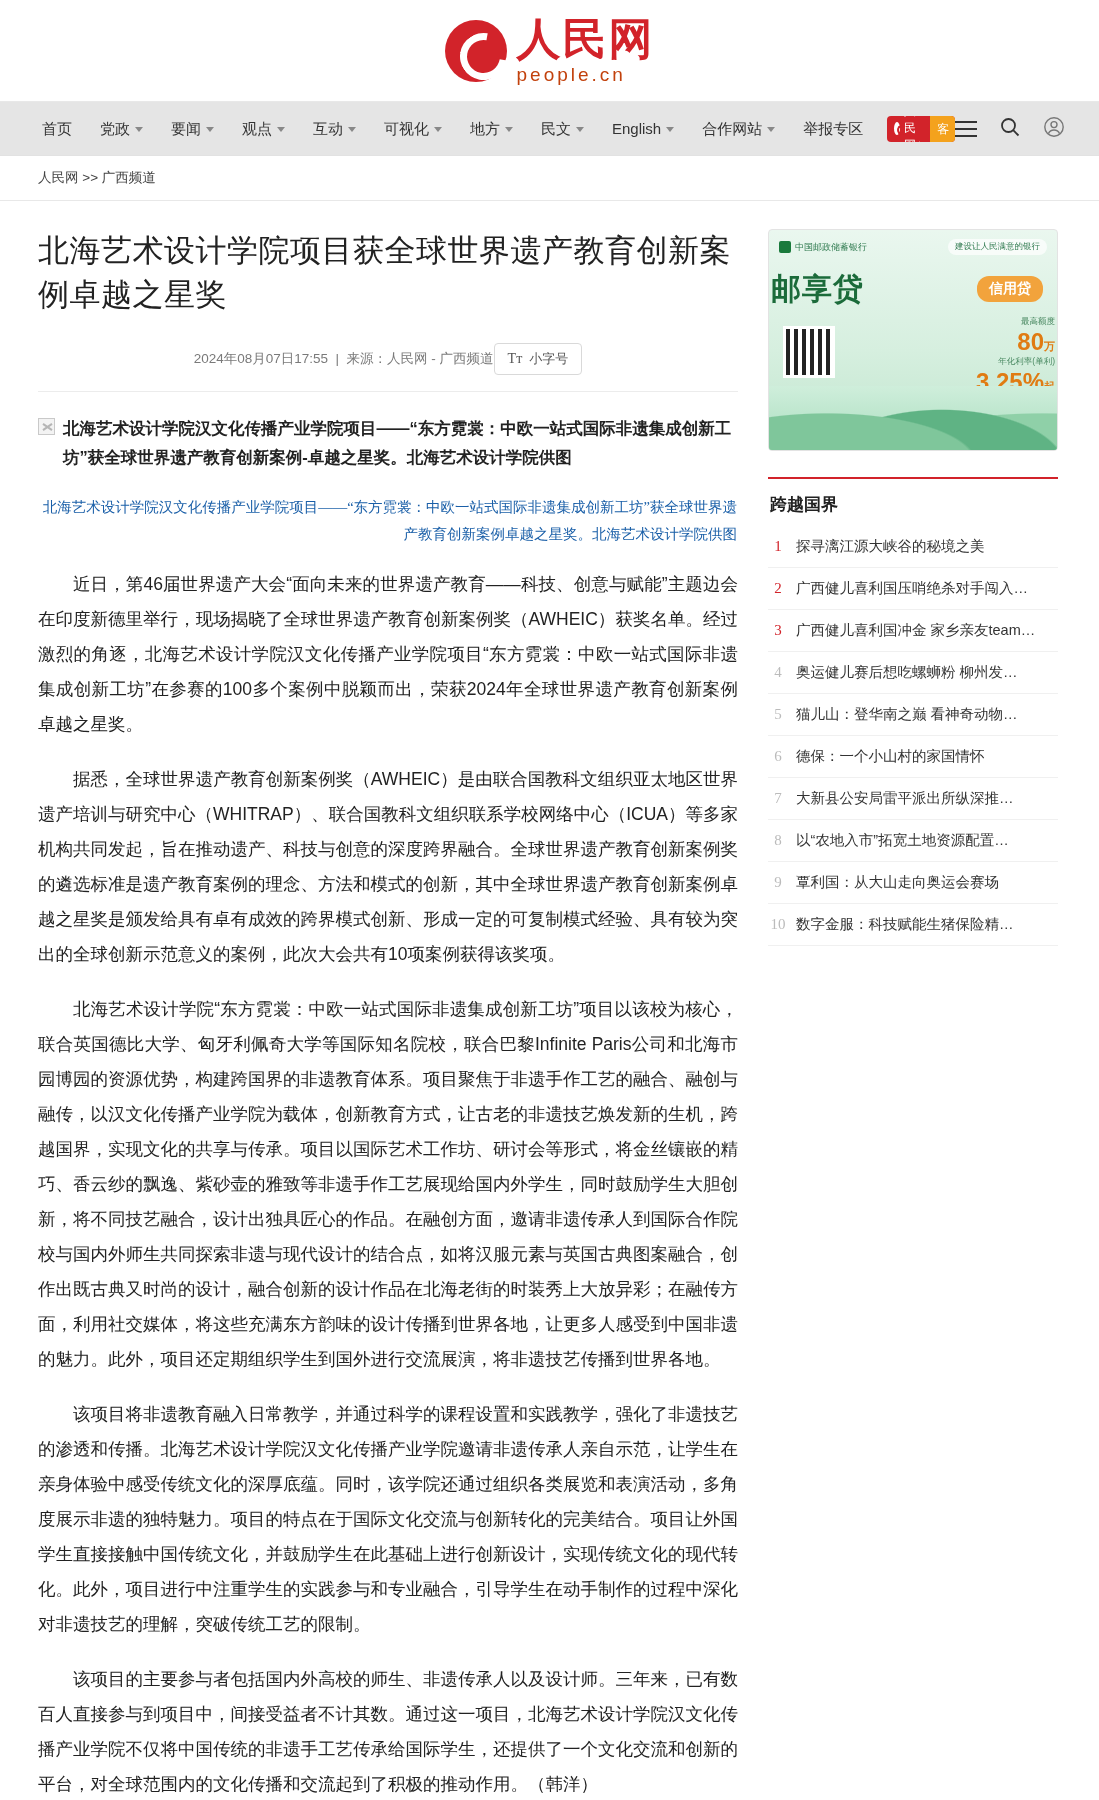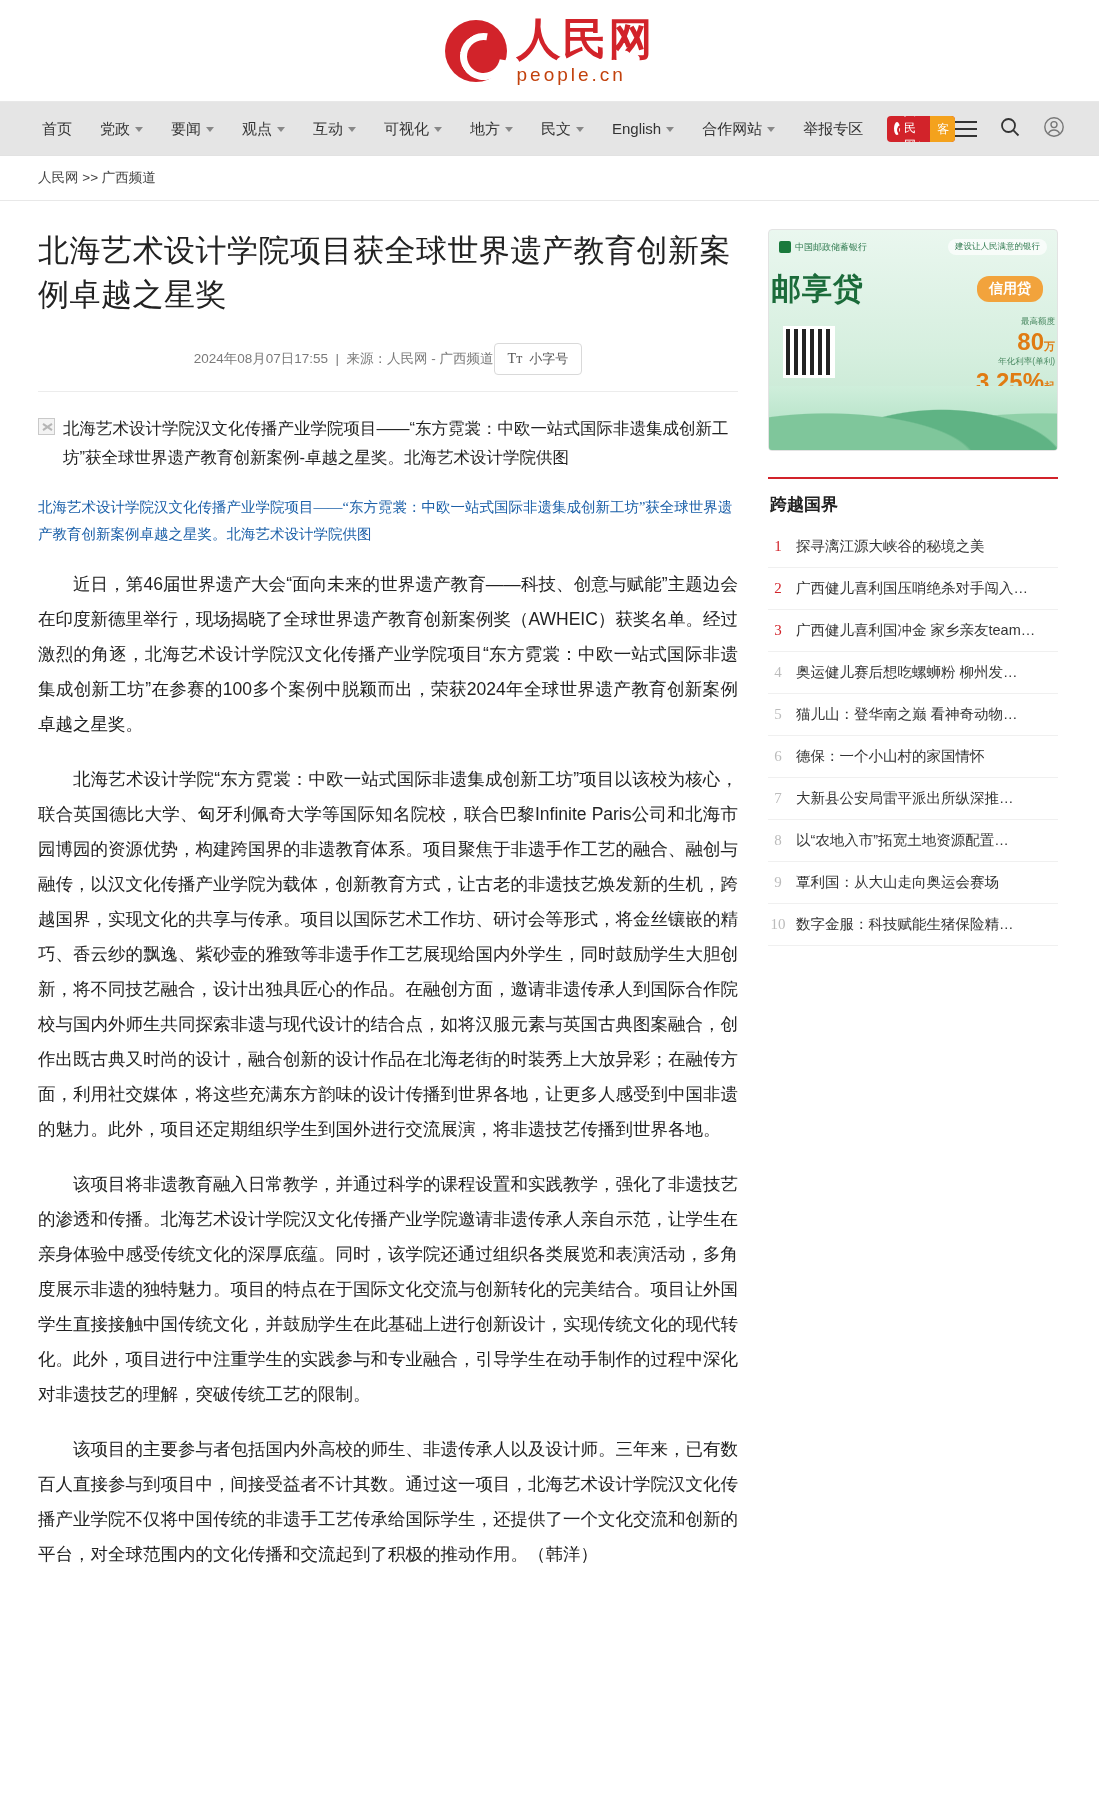--- a/index.html
+++ b/index.html
@@ -176,20 +176,21 @@
     cursor: pointer;
     background: #fff;
   }
   .fontsize-btn .tt { font-family: "Liberation Serif", serif; font-size: 14px; }
 
   .img-broken {
     margin-top: 22px;
     display: flex;
     gap: 8px;
     align-items: flex-start;
+    font-weight: bold;
   }
   .broken-icon {
     width: 17px; height: 17px;
     border: 1px solid #c9c9c9;
     background: #f3f3f3;
     position: relative;
     flex: 0 0 auto;
     margin-top: 4px;
   }
   .broken-icon::before, .broken-icon::after {
@@ -199,21 +200,21 @@
   }
   .broken-icon::before { left: 3px; top: 7px; width: 11px; height: 2px; transform: rotate(35deg); }
   .broken-icon::after { left: 3px; top: 7px; width: 11px; height: 2px; transform: rotate(-35deg); }
   .broken-alt {
     font-size: 16.5px;
     line-height: 1.75;
     color: #222;
   }
   .img-caption {
     margin: 22px 1px 10px 0;
-    text-align: left;
+    text-align: right;
     font-size: 14.5px;
     line-height: 1.85;
     color: #1a5fa8;
     font-family: "Liberation Serif", "DejaVu Serif", serif;
   }
   .article p.body {
     font-size: 17.5px;
     line-height: 2.0;
     color: #222;
     margin: 20px 0;
@@ -397,20 +398,21 @@
     </div>
 
     <div class="img-broken">
       <div class="broken-icon"></div>
       <div class="broken-alt">北海艺术设计学院汉文化传播产业学院项目——“东方霓裳：中欧一站式国际非遗集成创新工坊”获全球世界遗产教育创新案例-卓越之星奖。北海艺术设计学院供图</div>
     </div>
 
     <div class="img-caption">北海艺术设计学院汉文化传播产业学院项目——“东方霓裳：中欧一站式国际非遗集成创新工坊”获全球世界遗产教育创新案例卓越之星奖。北海艺术设计学院供图</div>
 
     <p class="body">近日，第46届世界遗产大会“面向未来的世界遗产教育——科技、创意与赋能”主题边会在印度新德里举行，现场揭晓了全球世界遗产教育创新案例奖（AWHEIC）获奖名单。经过激烈的角逐，北海艺术设计学院汉文化传播产业学院项目“东方霓裳：中欧一站式国际非遗集成创新工坊”在参赛的100多个案例中脱颖而出，荣获2024年全球世界遗产教育创新案例卓越之星奖。</p>
+    <p class="body">据悉，全球世界遗产教育创新案例奖（AWHEIC）是由联合国教科文组织亚太地区世界遗产培训与研究中心（WHITRAP）、联合国教科文组织联系学校网络中心（ICUA）等多家机构共同发起，旨在推动遗产、科技与创意的深度跨界融合。全球世界遗产教育创新案例奖的遴选标准是遗产教育案例的理念、方法和模式的创新，其中全球世界遗产教育创新案例卓越之星奖是颁发给具有卓有成效的跨界模式创新、形成一定的可复制模式经验、具有较为突出的全球创新示范意义的案例，此次大会共有10项案例获得该奖项。</p>
     <p class="body">北海艺术设计学院“东方霓裳：中欧一站式国际非遗集成创新工坊”项目以该校为核心，联合英国德比大学、匈牙利佩奇大学等国际知名院校，联合巴黎Infinite Paris公司和北海市园博园的资源优势，构建跨国界的非遗教育体系。项目聚焦于非遗手作工艺的融合、融创与融传，以汉文化传播产业学院为载体，创新教育方式，让古老的非遗技艺焕发新的生机，跨越国界，实现文化的共享与传承。项目以国际艺术工作坊、研讨会等形式，将金丝镶嵌的精巧、香云纱的飘逸、紫砂壶的雅致等非遗手作工艺展现给国内外学生，同时鼓励学生大胆创新，将不同技艺融合，设计出独具匠心的作品。在融创方面，邀请非遗传承人到国际合作院校与国内外师生共同探索非遗与现代设计的结合点，如将汉服元素与英国古典图案融合，创作出既古典又时尚的设计，融合创新的设计作品在北海老街的时装秀上大放异彩；在融传方面，利用社交媒体，将这些充满东方韵味的设计传播到世界各地，让更多人感受到中国非遗的魅力。此外，项目还定期组织学生到国外进行交流展演，将非遗技艺传播到世界各地。</p>
     <p class="body">该项目将非遗教育融入日常教学，并通过科学的课程设置和实践教学，强化了非遗技艺的渗透和传播。北海艺术设计学院汉文化传播产业学院邀请非遗传承人亲自示范，让学生在亲身体验中感受传统文化的深厚底蕴。同时，该学院还通过组织各类展览和表演活动，多角度展示非遗的独特魅力。项目的特点在于国际文化交流与创新转化的完美结合。项目让外国学生直接接触中国传统文化，并鼓励学生在此基础上进行创新设计，实现传统文化的现代转化。此外，项目进行中注重学生的实践参与和专业融合，引导学生在动手制作的过程中深化对非遗技艺的理解，突破传统工艺的限制。</p>
     <p class="body">该项目的主要参与者包括国内外高校的师生、非遗传承人以及设计师。三年来，已有数百人直接参与到项目中，间接受益者不计其数。通过这一项目，北海艺术设计学院汉文化传播产业学院不仅将中国传统的非遗手工艺传承给国际学生，还提供了一个文化交流和创新的平台，对全球范围内的文化传播和交流起到了积极的推动作用。（韩洋）</p>
 
   </div>
 
   <div class="aside">
 
     <div class="ad-card">
       <div class="ad-top">

